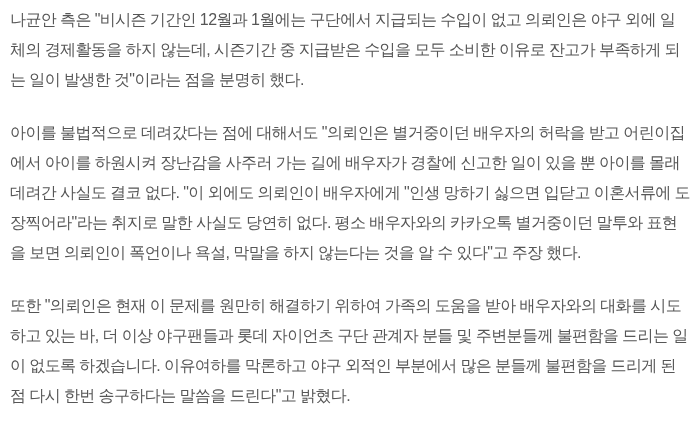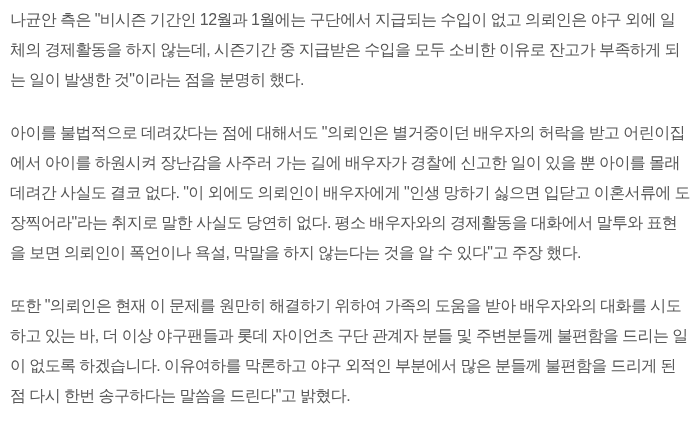--- a/index.html
+++ b/index.html
@@ -26,15 +26,15 @@
   }
   .article-body p {
     margin: 0 0 23px 0;
   }
 </style>
 </head>
 <body>
 
 <div class="article-body">
   <p>나균안 측은 "비시즌 기간인 12월과 1월에는 구단에서 지급되는 수입이 없고 의뢰인은 야구 외에 일체의 경제활동을 하지 않는데, 시즌기간 중 지급받은 수입을 모두 소비한 이유로 잔고가 부족하게 되는 일이 발생한 것"이라는 점을 분명히 했다.</p>
-  <p>아이를 불법적으로 데려갔다는 점에 대해서도 "의뢰인은 별거중이던 배우자의 허락을 받고 어린이집에서 아이를 하원시켜 장난감을 사주러 가는 길에 배우자가 경찰에 신고한 일이 있을 뿐 아이를 몰래 데려간 사실도 결코 없다. "이 외에도 의뢰인이 배우자에게 "인생 망하기 싫으면 입닫고 이혼서류에 도장찍어라"라는 취지로 말한 사실도 당연히 없다. 평소 배우자와의 경제활동을 대화에서 말투와 표현을 보면 의뢰인이 폭언이나 욕설, 막말을 하지 않는다는 것을 알 수 있다"고 주장 했다.</p>
+  <p>아이를 불법적으로 데려갔다는 점에 대해서도 "의뢰인은 별거중이던 배우자의 허락을 받고 어린이집에서 아이를 하원시켜 장난감을 사주러 가는 길에 배우자가 경찰에 신고한 일이 있을 뿐 아이를 몰래 데려간 사실도 결코 없다. "이 외에도 의뢰인이 배우자에게 "인생 망하기 싫으면 입닫고 이혼서류에 도장찍어라"라는 취지로 말한 사실도 당연히 없다. 평소 배우자와의 카카오톡 별거중이던 말투와 표현을 보면 의뢰인이 폭언이나 욕설, 막말을 하지 않는다는 것을 알 수 있다"고 주장 했다.</p>
   <p>또한 "의뢰인은 현재 이 문제를 원만히 해결하기 위하여 가족의 도움을 받아 배우자와의 대화를 시도하고 있는 바, 더 이상 야구팬들과 롯데 자이언츠 구단 관계자 분들 및 주변분들께 불편함을 드리는 일이 없도록 하겠습니다. 이유여하를 막론하고 야구 외적인 부분에서 많은 분들께 불편함을 드리게 된 점 다시 한번 송구하다는 말씀을 드린다"고 밝혔다.</p>
 </div>
 
 </body></html>

